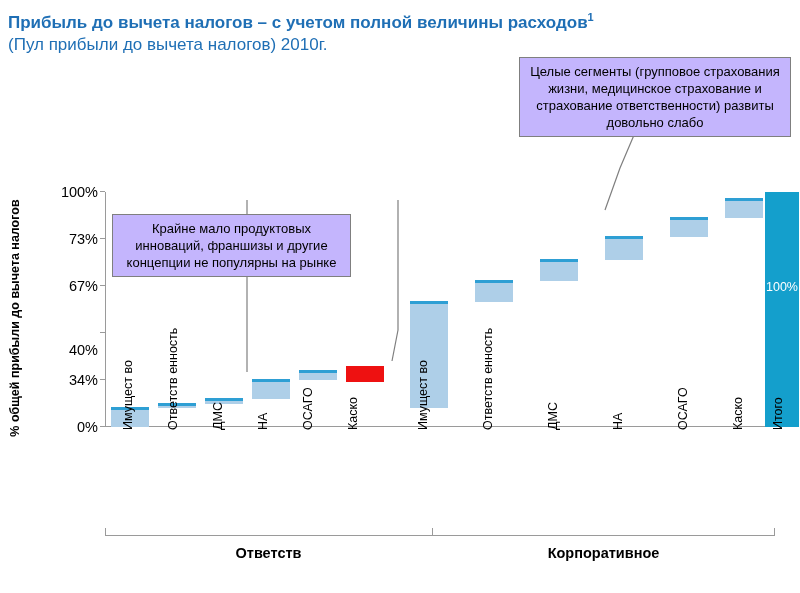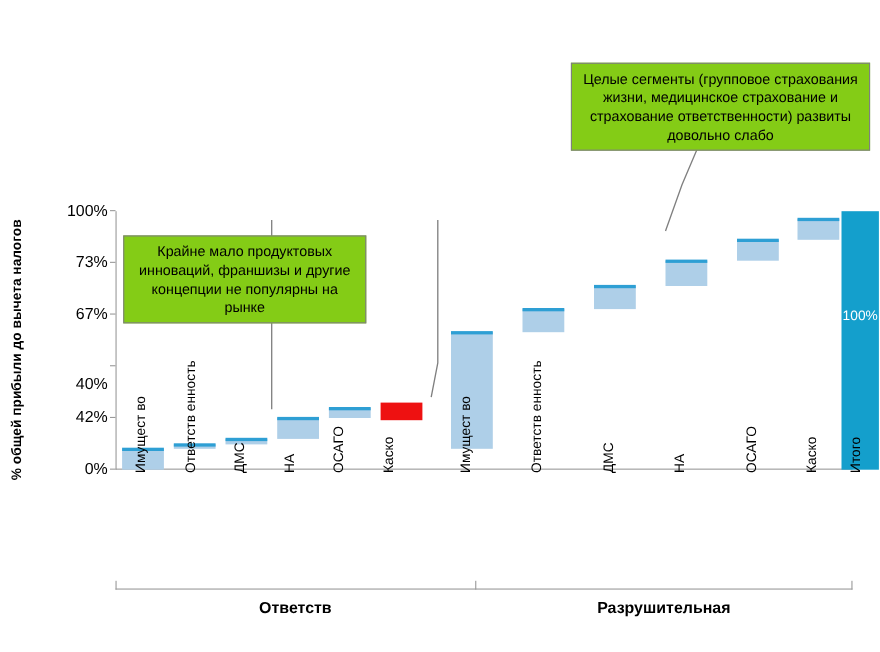--- a/index.html
+++ b/index.html
@@ -170,58 +170,62 @@
     font-size: 14.5px;
     font-weight: bold;
     color: #000;
     text-align: center;
     white-space: nowrap;
   }
 
   
   .callout {
     position: absolute;
-    background: #84cc16;
+    background: #c4b5fd;
     border: 1px solid #7f7f7f;
     box-sizing: border-box;
     font-size: 13px;
     color: #000;
     line-height: 17px;
     text-align: center;
     padding: 5px 7px;
   }
   .callout.c1 { left: 148px; top: 128px;  width: 348px; }
-  .callout.c2 { left: 112px; top: 214px;  width: 221px; }
+  .callout.c2 { left: 112px; top: 214px;  width: 239px; }
   .callout.c3 { left: 519px; top: 57px;   width: 272px; }
 
   svg.leaders {
     position: absolute;
     left: 0;
     top: 0;
     width: 800px;
     height: 593px;
     pointer-events: none;
   }
 </style>
 </head>
 <body>
 
 <div class="slide">
 
+  <div class="title-block">
+    <div class="title-line1"><span>Прибыль до вычета налогов – с учетом полной величины расходов</span><span class="sup">1</span></div>
+    <div class="title-line2">(Пул прибыли до вычета налогов) 2010г.</div>
+  </div>
 
   <div class="ylabel">
     <span>% общей прибыли до вычета налогов</span>
   </div>
 
   <div class="plot">
     <div class="axis-line-y"></div>
     <div class="axis-line-x"></div>
 
     <div class="ytick" style="bottom:-7px;">0%</div>
-    <div class="ytick" style="bottom:40px;">42%</div>
+    <div class="ytick" style="bottom:40px;">34%</div>
     <div class="ytick" style="bottom:70px;">40%</div>
     <div class="ytick" style="bottom:134px;">67%</div>
     <div class="ytick" style="bottom:181px;">73%</div>
     <div class="ytick" style="bottom:228px;">100%</div>
 
     <div class="ytick-mark" style="bottom:0px;"></div>
     <div class="ytick-mark" style="bottom:47px;"></div>
     <div class="ytick-mark" style="bottom:94px;"></div>
     <div class="ytick-mark" style="bottom:141px;"></div>
     <div class="ytick-mark" style="bottom:188px;"></div>
@@ -272,21 +276,21 @@
     <div class="xlab" style="left:626px;">Каско</div>
     <div class="xlab" style="left:666px;">Итого</div>
   </div>
 
   <div class="group-axis" style="left:105px; top:535px; width:670px; height:1px;"></div>
   <div class="group-axis" style="left:105px; top:528px; width:1px; height:8px;"></div>
   <div class="group-axis" style="left:432px; top:528px; width:1px; height:8px;"></div>
   <div class="group-axis" style="left:774px; top:528px; width:1px; height:8px;"></div>
 
   <div class="group-label" style="left:105px; top:545px; width:327px;">Ответств</div>
-  <div class="group-label" style="left:432px; top:545px; width:343px;">Разрушительная</div>
+  <div class="group-label" style="left:432px; top:545px; width:343px;">Корпоративное</div>
 
   <svg class="leaders">
     <polyline points="247,200 247,372" fill="none" stroke="#7f7f7f" stroke-width="1.2"></polyline>
     <polyline points="398,200 398,330 392,361" fill="none" stroke="#7f7f7f" stroke-width="1.2"></polyline>
     <polyline points="637,128 620,168 605,210" fill="none" stroke="#7f7f7f" stroke-width="1.2"></polyline>
   </svg>
 
   <div class="callout c2">Крайне мало продуктовых инноваций, франшизы и другие концепции не популярны на рынке</div>
   <div class="callout c3">Целые сегменты (групповое страхования жизни, медицинское страхование и страхование ответственности) развиты довольно слабо</div>
 

